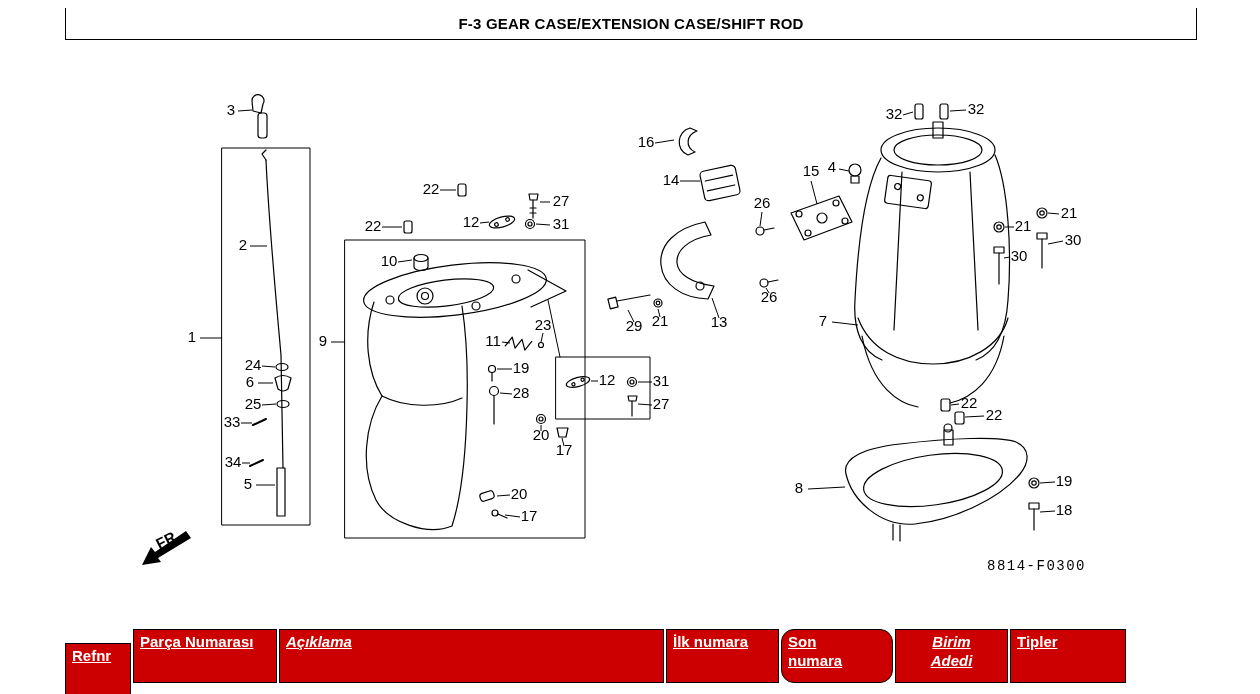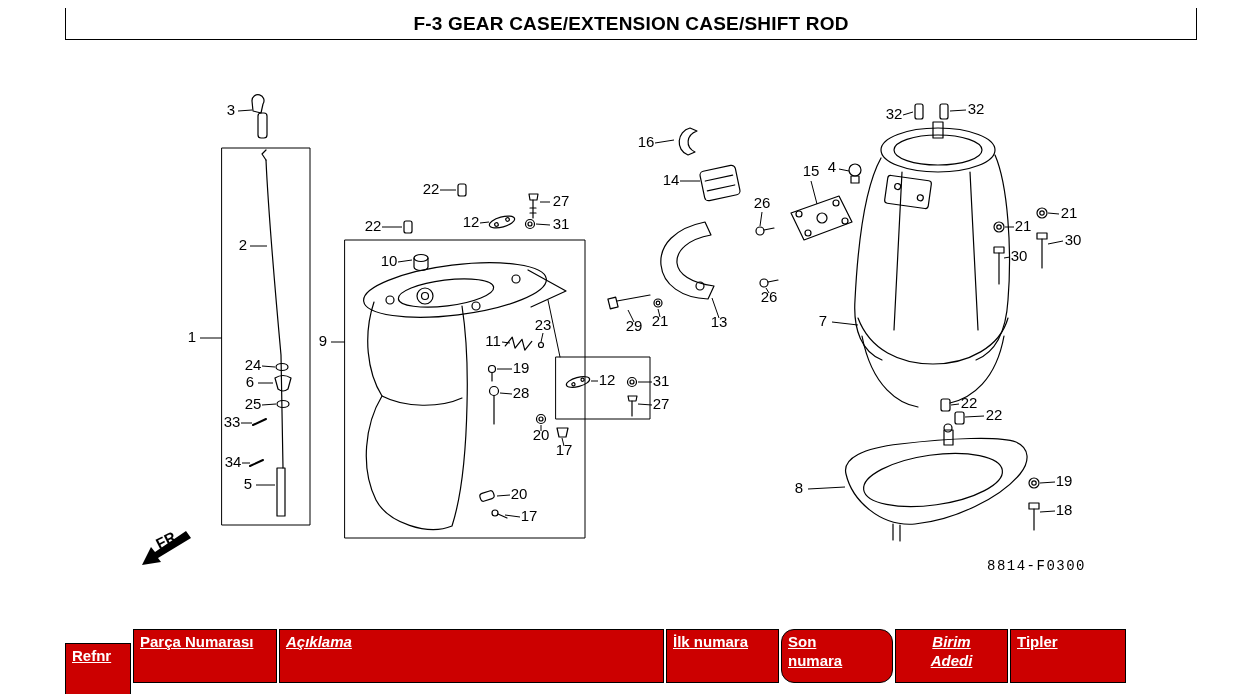--- a/index.html
+++ b/index.html
@@ -4,21 +4,21 @@
 <style>
   html, body { margin: 0; padding: 0; background: #fff; font-family: "Liberation Sans", sans-serif; }
   .page { width: 1260px; height: 694px; background: #fff; overflow: hidden; padding-top: 8px; box-sizing: border-box; position: relative; }
 
   
   .titlebar {
     margin: 0 63px 0 65px; height: 31px;
     border-left: 1px solid #000; border-right: 1px solid #000; border-bottom: 1px solid #000;
     display: flex; align-items: center; justify-content: center;
   }
-  .titlebar h1 { margin: 0; font-size: 19px; font-weight: bold; color: #000; letter-spacing: .2px; }
+  .titlebar h1 { margin: 0; font-size: 15px; font-weight: bold; color: #000; letter-spacing: .2px; }
 
   svg { display: block; }
 
   
   .table-wrap { margin: 11px 63px 0 65px; }
   .hdr-row { display: flex; gap: 2px; }
   .hdr-cell {
     background: #cc0000; border: 1px solid #000; box-sizing: border-box;
     height: 54px; padding: 3px 6px; color: #fff; font-size: 15px; font-weight: bold;
     line-height: 1.25; overflow: hidden;

